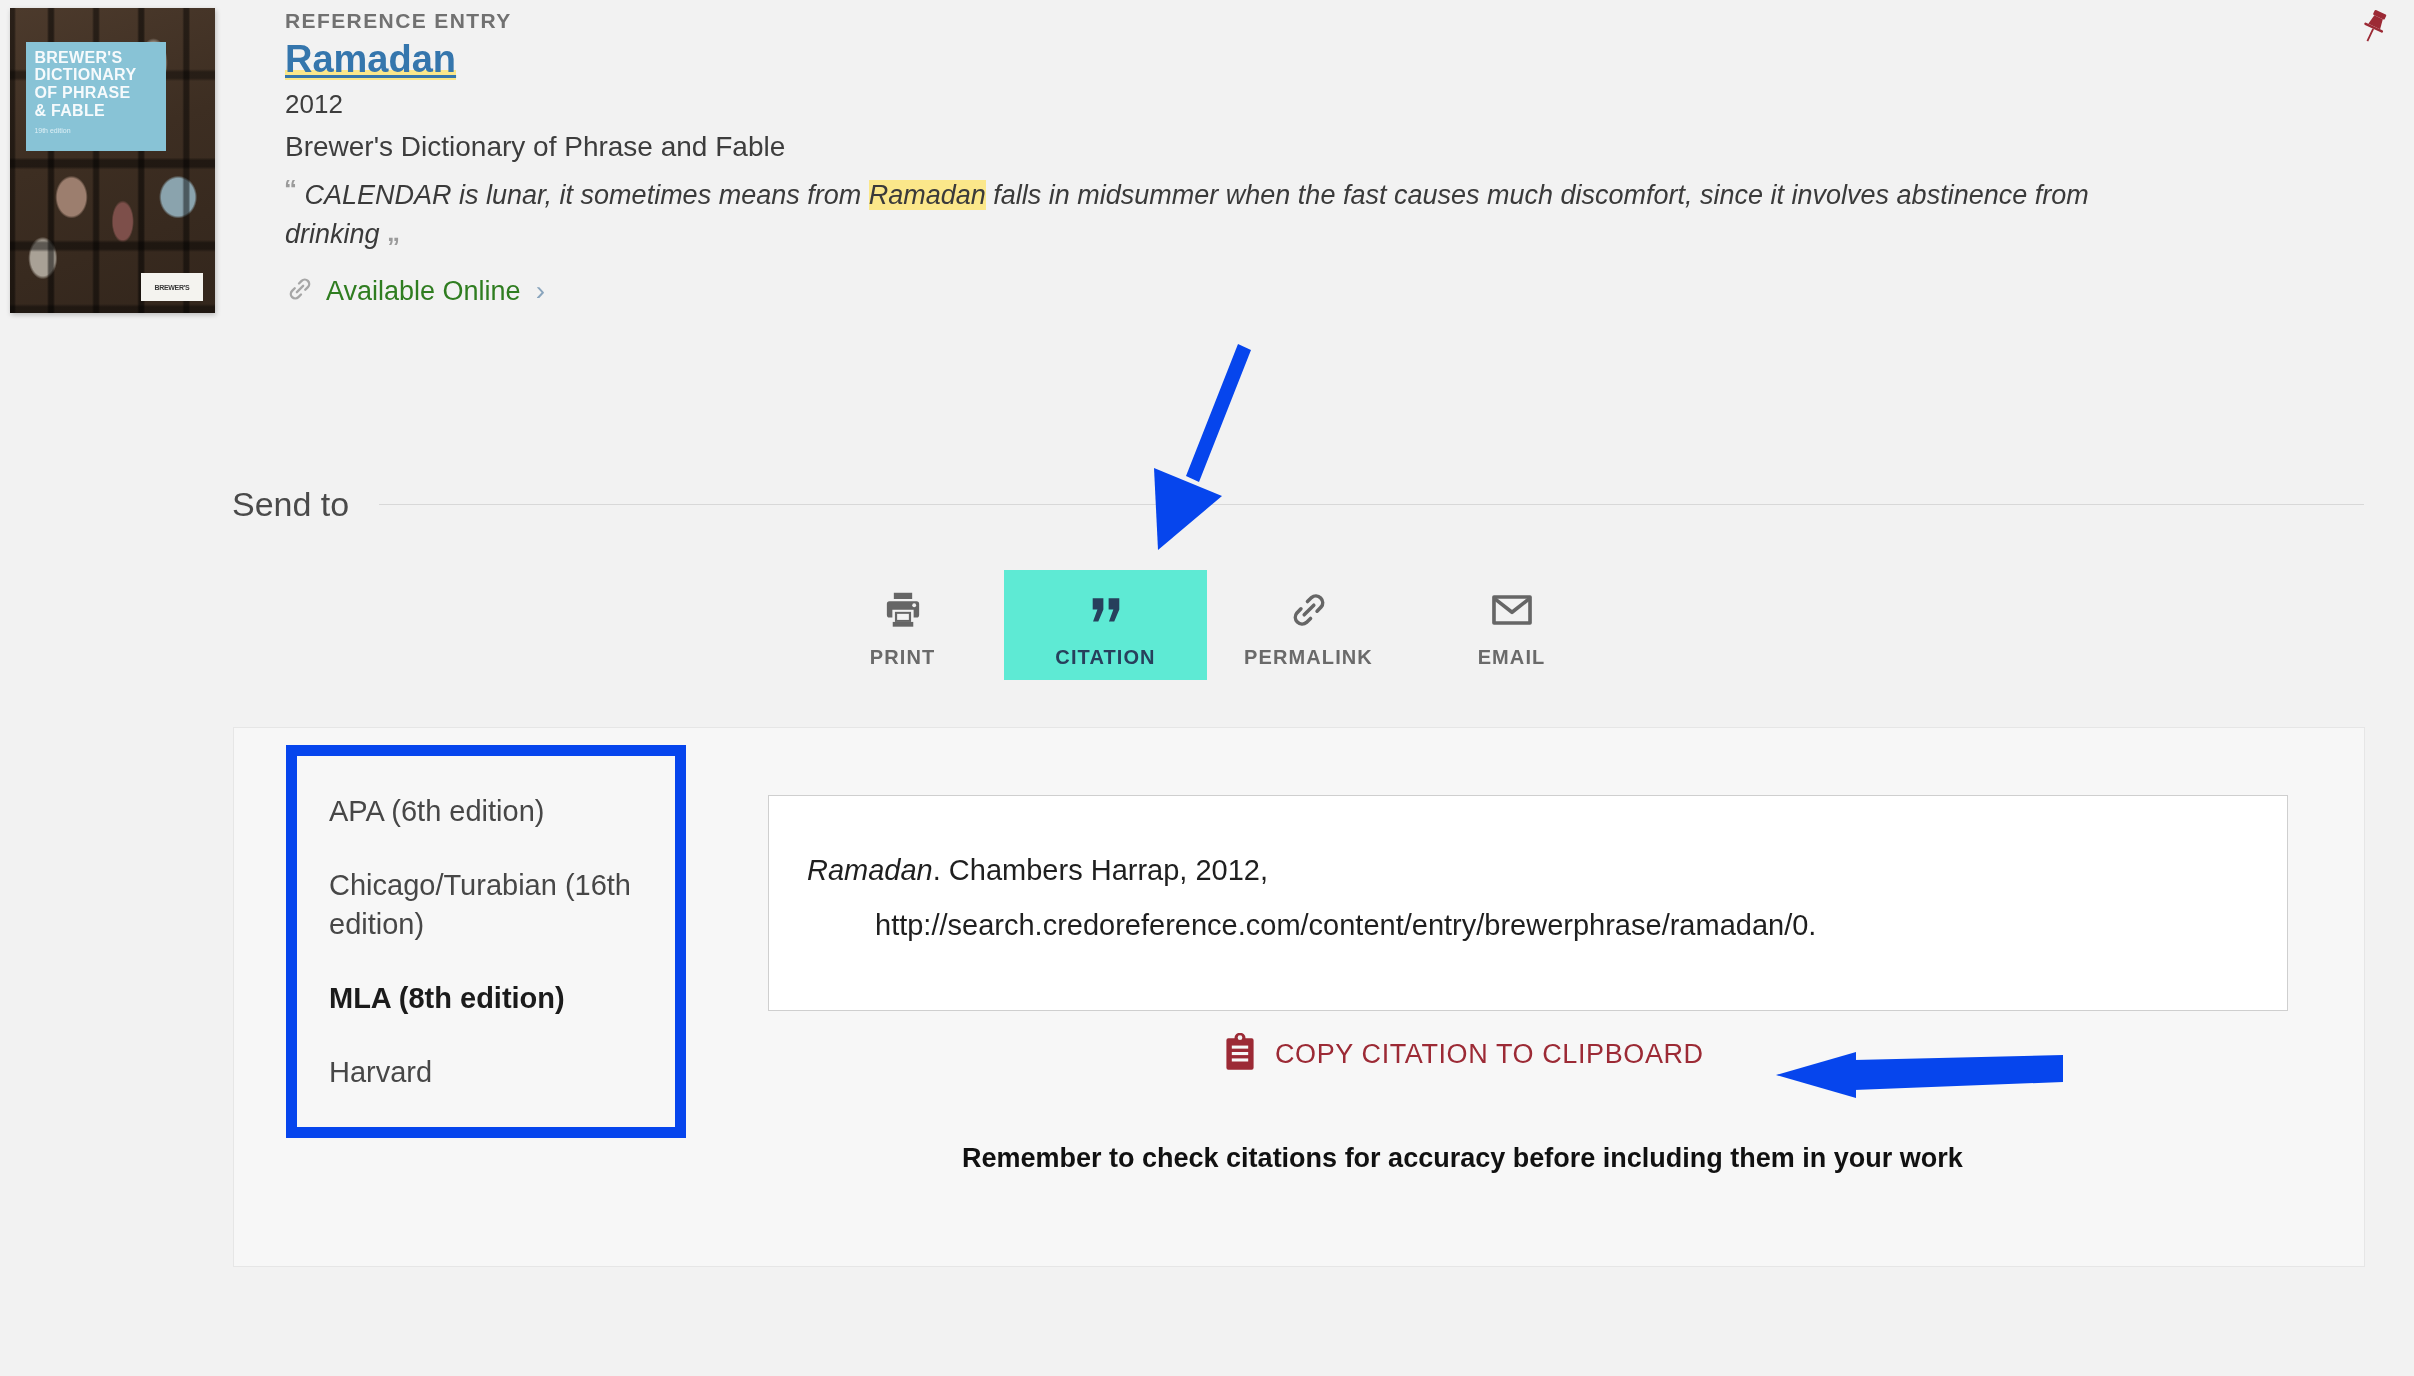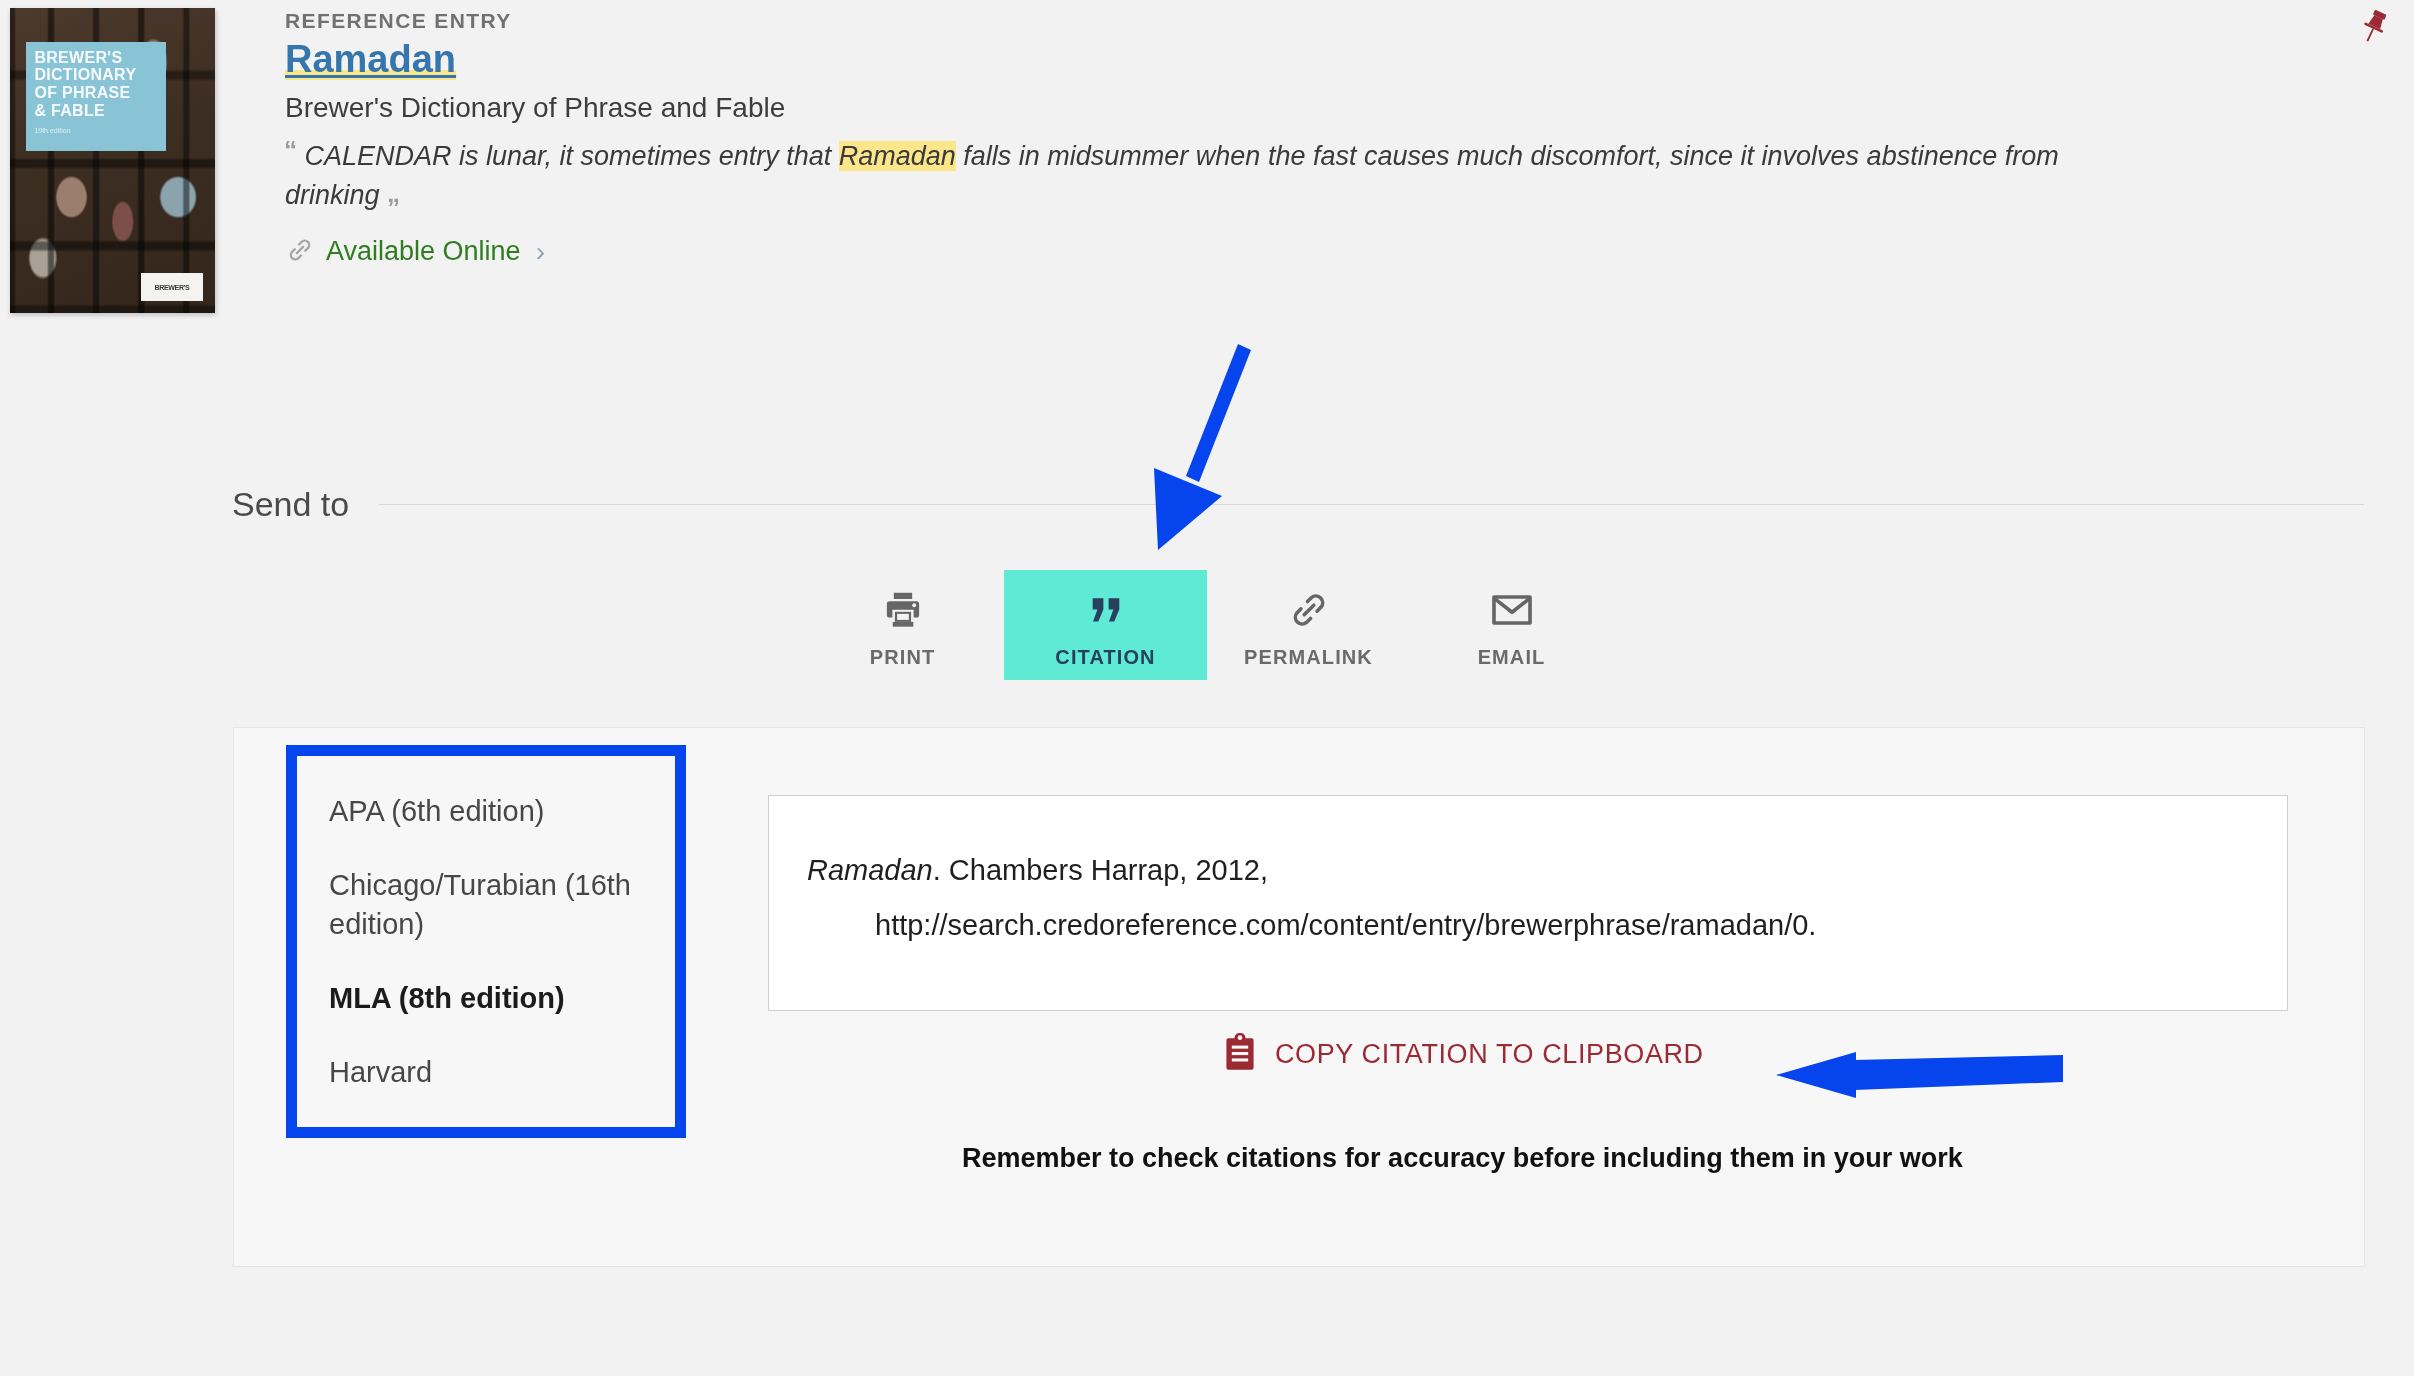--- a/index.html
+++ b/index.html
@@ -292,25 +292,26 @@
       <div class="ct-sub">19th edition</div>
     </div>
     <div class="cover-logo">
       <span>BREWER'S</span>
     </div>
   </div>
 
   <div class="result-body">
     <div class="kicker">REFERENCE ENTRY</div>
     <a class="entry-title">Ramadan</a>
+    <div class="entry-year">2012</div>
     <div class="entry-source">Brewer's Dictionary of Phrase and Fable</div>
 
     <div class="entry-snippet">
       <span class="qmark open">„</span>
-      <span>CALENDAR is lunar, it sometimes entry that </span><span class="hl">Ramadan</span><span> falls in midsummer when the fast causes much discomfort, since it involves abstinence from drinking</span>
+      <span>CALENDAR is lunar, it sometimes means from </span><span class="hl">Ramadan</span><span> falls in midsummer when the fast causes much discomfort, since it involves abstinence from drinking</span>
       <span class="qmark">„</span>
     </div>
 
     <div class="avail">
       <span>
         <svg width="30" height="30" viewBox="0 0 24 24" fill="none" stroke="#a6a6a6" stroke-width="1.9" stroke-linecap="round">
           <path d="M9.5 14.5 L14.5 9.5"></path>
           <path d="M11.2 7.6 L13.3 5.5 a3.5 3.5 0 0 1 5 5 L16.2 12.6"></path>
           <path d="M12.8 16.4 L10.7 18.5 a3.5 3.5 0 0 1 -5 -5 L7.8 11.4"></path>
         </svg>

